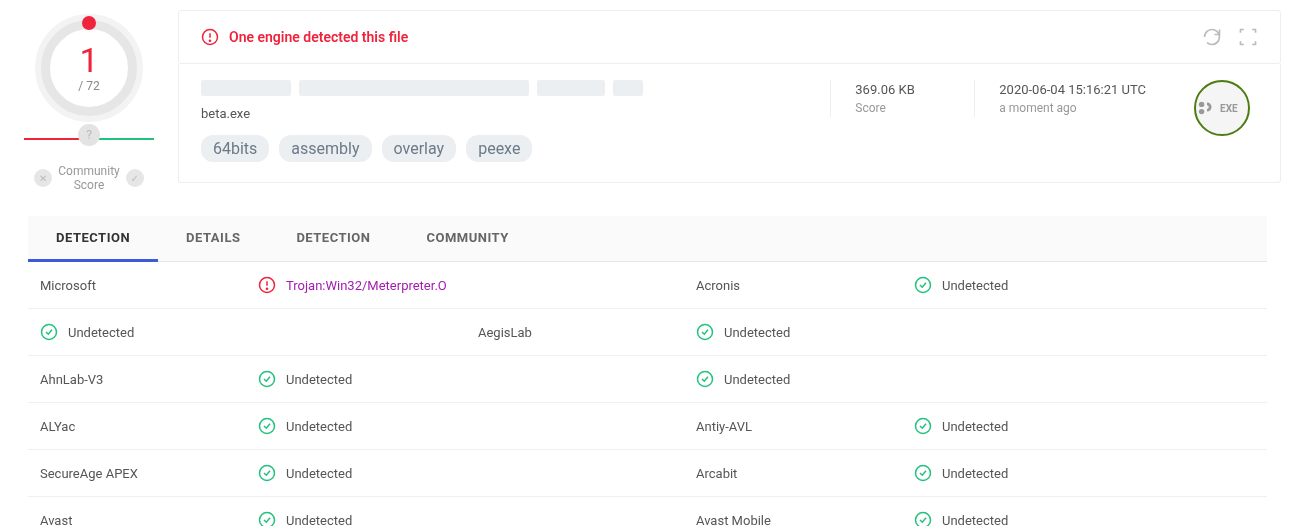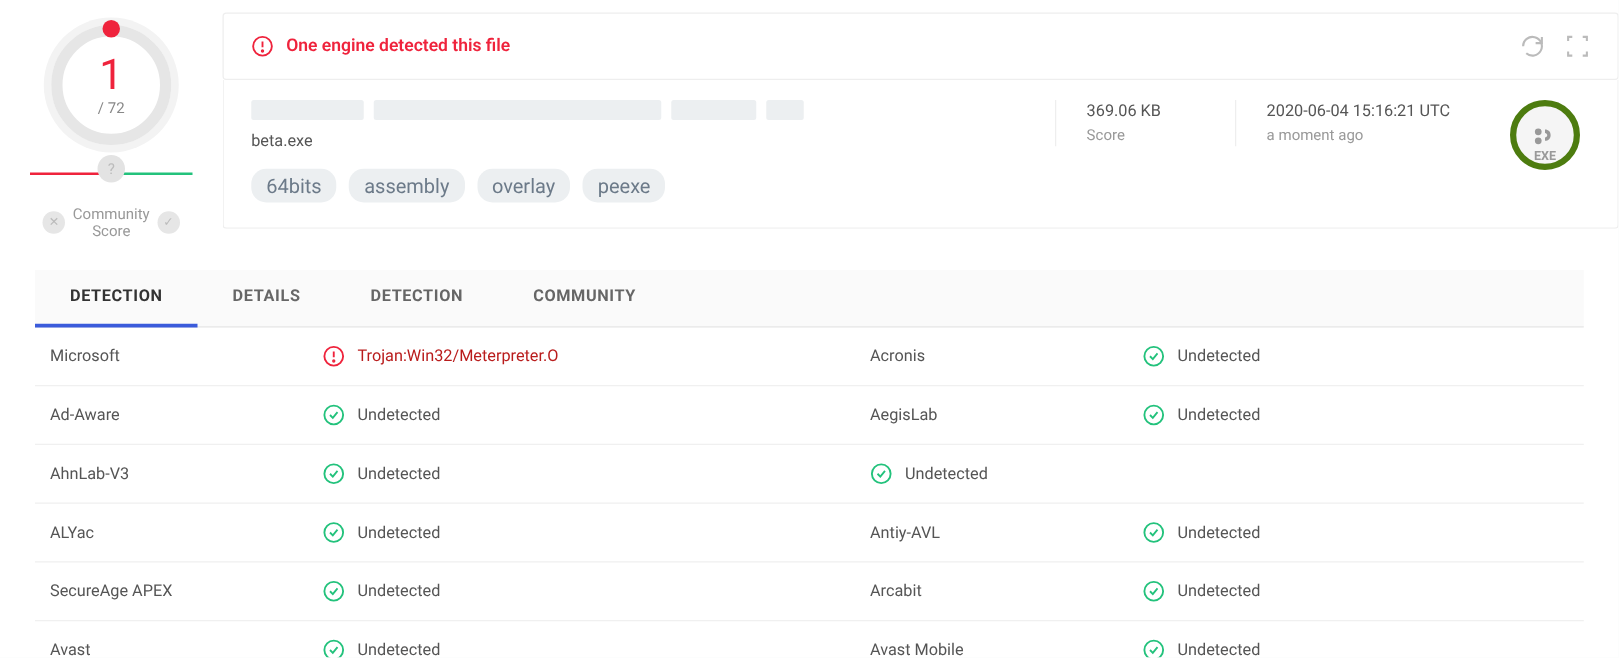--- a/index.html
+++ b/index.html
@@ -13,47 +13,47 @@
 .gauge-num { font-size: 34px; color: #ef233c; line-height: 1; font-weight: 400; }
 .gauge-total { font-size: 12px; color: #888; margin-top: 2px; }
 .pin-row { position: relative; margin-top: 22px; width: 130px; height: 20px; }
 .pin { position: absolute; left: 50%; transform: translateX(-50%); width: 22px; height: 22px; border-radius: 50%; background: #e3e3e3; display: flex; align-items: center; justify-content: center; color: #bbb; font-size: 12px; top: -14px; }
 .meter { display: flex; width: 130px; height: 2px; }
 .meter-red { background: #ef233c; flex: 0 0 46%; }
 .meter-green { background: #23c27c; flex: 1; }
 .com-row { display: flex; align-items: center; gap: 6px; margin-top: 6px; }
 .com-badge { width: 18px; height: 18px; border-radius: 50%; background: #e6e6e6; display: flex; align-items: center; justify-content: center; color: #bbb; font-size: 10px; }
 .com-text { color: #999; font-size: 12px; }
-.right-col { flex: 1; }
+.right-col { flex: 1; margin-right: 14px; }
 .alert-card { background: #fff; border: 1px solid #eee; border-radius: 3px; padding: 16px 22px; display: flex; align-items: center; gap: 10px; }
 .alert-icon { width: 18px; height: 18px; color: #ef233c; flex-shrink: 0; }
 .alert-text { color: #ef233c; font-weight: 600; font-size: 14px; }
 .alert-actions { margin-left: auto; display: flex; gap: 16px; }
 .act-btn { width: 20px; height: 20px; color: #bbb; cursor: pointer; }
 .info-card { background: #fff; border: 1px solid #eee; border-top: none; border-radius: 0 0 3px 3px; padding: 16px 22px 20px; display: flex; align-items: flex-start; gap: 24px; }
 .info-main { flex: 1; }
 .hash-bar { display: flex; gap: 8px; margin-bottom: 10px; }
 .hash-block { height: 16px; background: #eceff1; border-radius: 2px; }
 .info-filename { color: #555; font-size: 13px; margin-bottom: 14px; }
 .tag-row { display: flex; gap: 10px; }
 .tag { background: #eceff1; color: #6c7a89; font-size: 16px; padding: 4px 12px; border-radius: 12px; }
 .meta { border-left: 1px solid #eee; padding: 2px 24px; min-width: 120px; }
 .meta-val { color: #555; font-size: 13px; margin-bottom: 4px; }
 .meta-lbl { color: #999; font-size: 12px; }
-.type-badge { width: 56px; height: 56px; border-radius: 50%; background: #f5f5f5; border: 5px solid #4d7c0f; display: flex; flex-direction: column; align-items: center; justify-content: flex-end; color: #999; font-size: 10px; font-weight: 700; gap: 2px; margin-right: 8px; }
+.type-badge { width: 56px; height: 56px; border-radius: 50%; background: #f5f5f5; border: 2px solid #4d7c0f; display: flex; align-items: center; justify-content: flex-start; color: #999; font-size: 10px; font-weight: 700; gap: 2px; margin-right: 8px; }
 .tabs-wrap { margin: 24px 28px 0 28px; }
 .tabs { display: flex; border-bottom: 1px solid #e6e6e6; background: #fafafa; text-align: right; }
 .tab { padding: 14px 28px; font-size: 13px; font-weight: 700; color: #666; letter-spacing: 0.5px; cursor: pointer; }
 .tab.active { color: #333; border-bottom: 3px solid #3b5bdb; margin-bottom: -1px; }
 .rows { }
 .drow { display: flex; border-bottom: 1px solid #f0f0f0; padding: 0; }
 .cell { padding: 14px 12px; display: flex; align-items: center; }
 .cell.vendor { flex: 0 0 218px; color: #555; font-size: 13px; }
 .cell.result { flex: 0 0 438px; color: #555; font-size: 13px; gap: 10px; }
-.result.detected { color: #b91c1c; text-align: center; }
+.result.detected { color: #a21caf; text-align: center; }
 .ic { width: 18px; height: 18px; flex-shrink: 0; }
 .ic-green { color: #23c27c; }
 .ic-red { color: #ef233c; }
 </style>
 </head>
 <body>
 
 <div class="container">
   <div class="top">
     <div class="left-col">
@@ -154,21 +154,20 @@
           <div class="cell vendor">Acronis</div>
           <div class="cell result ">
             <svg class="ic ic-green" viewBox="0 0 24 24" fill="none" stroke="currentColor" stroke-width="2">
               <circle cx="12" cy="12" r="10"></circle>
               <polyline points="8 12 11 15 16 9"></polyline>
             </svg>
             <span>Undetected</span>
           </div>
         </div>
         <div class="drow">
-          <div class="cell vendor">Ad-Aware</div>
           <div class="cell result ">
             <svg class="ic ic-green" viewBox="0 0 24 24" fill="none" stroke="currentColor" stroke-width="2">
               <circle cx="12" cy="12" r="10"></circle>
               <polyline points="8 12 11 15 16 9"></polyline>
             </svg>
             <span>Undetected</span>
           </div>
           <div class="cell vendor">AegisLab</div>
           <div class="cell result ">
             <svg class="ic ic-green" viewBox="0 0 24 24" fill="none" stroke="currentColor" stroke-width="2">

